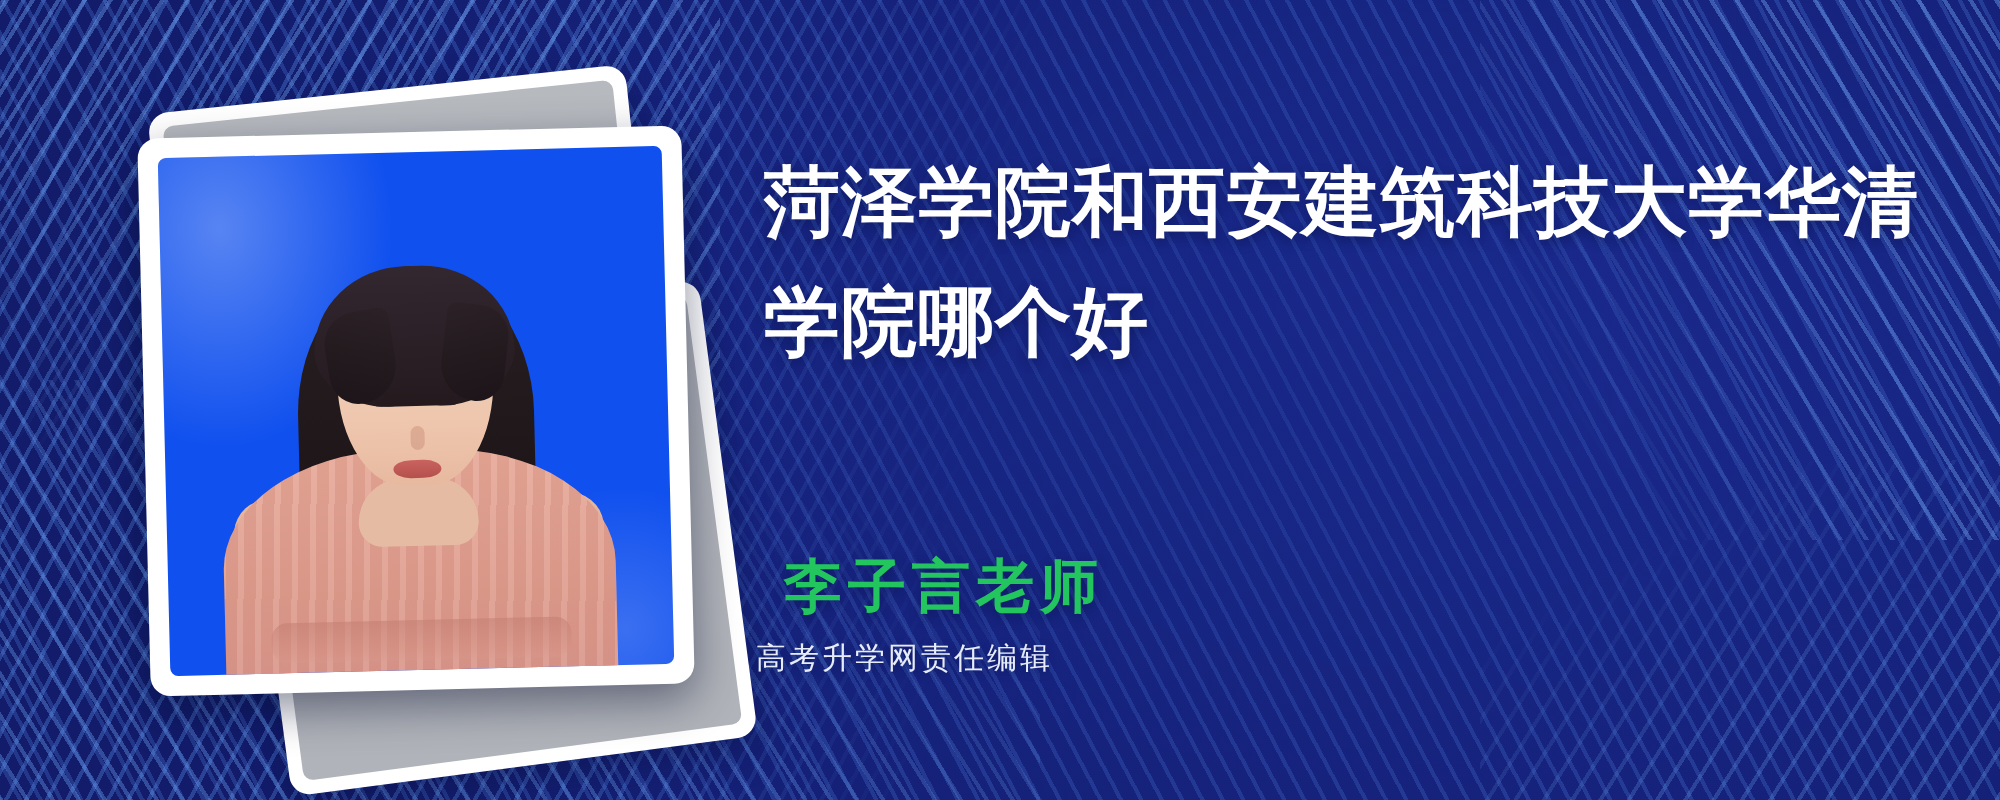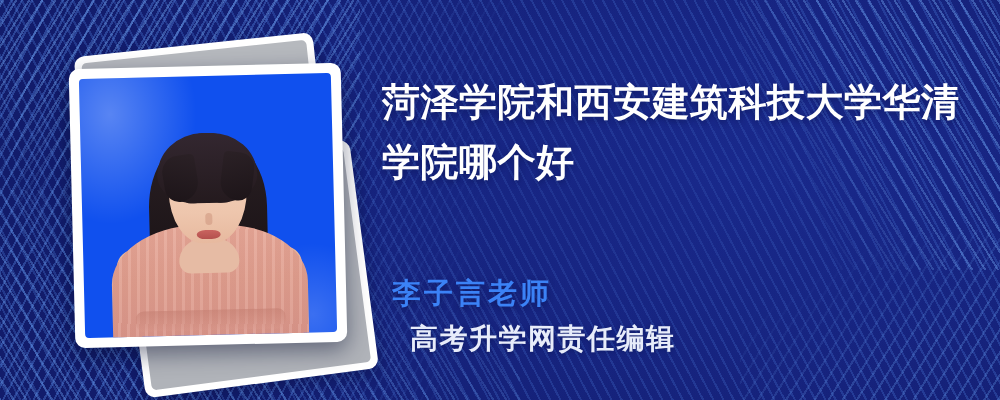--- a/index.html
+++ b/index.html
@@ -252,34 +252,33 @@
     width:580px;
     color:#ffffff;
     font-size:38px;
     font-weight:bold;
     line-height:60px;
     letter-spacing:.5px;
     text-shadow:0 2px 6px rgba(6,14,60,.45);
   }
   .author-name {
     position:absolute; left:12px; top:274px;
-    color:#3b82f6;
+    color:#22c55e;
     font-size:29px;
     font-weight:bold;
     letter-spacing:3px;
     text-shadow:0 2px 6px rgba(6,14,60,.45);
   }
   .author-role {
     position:absolute; left:-2px; top:320px;
     color:#e7ecfa;
-    font-size:28px;
-    font-weight:bold;
+    font-size:15px;
+    font-weight:normal;
     letter-spacing:1.5px;
     text-shadow:0 1px 4px rgba(6,14,60,.4);
-    margin-left:32px;
   }
 </style>
 </head>
 <body>
 
 <div class="banner">
 
   <div class="bg-base"></div>
   <div class="bg-diag-a"></div>
   <div class="bg-diag-b"></div>

